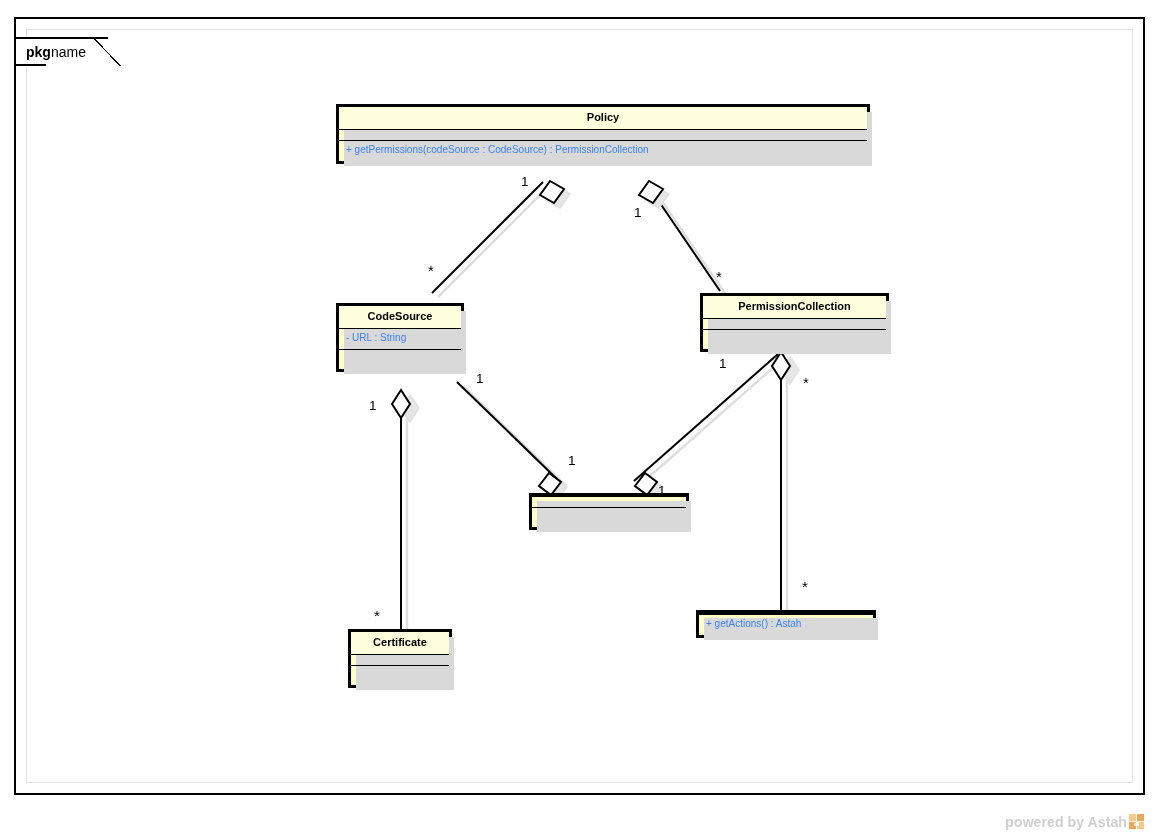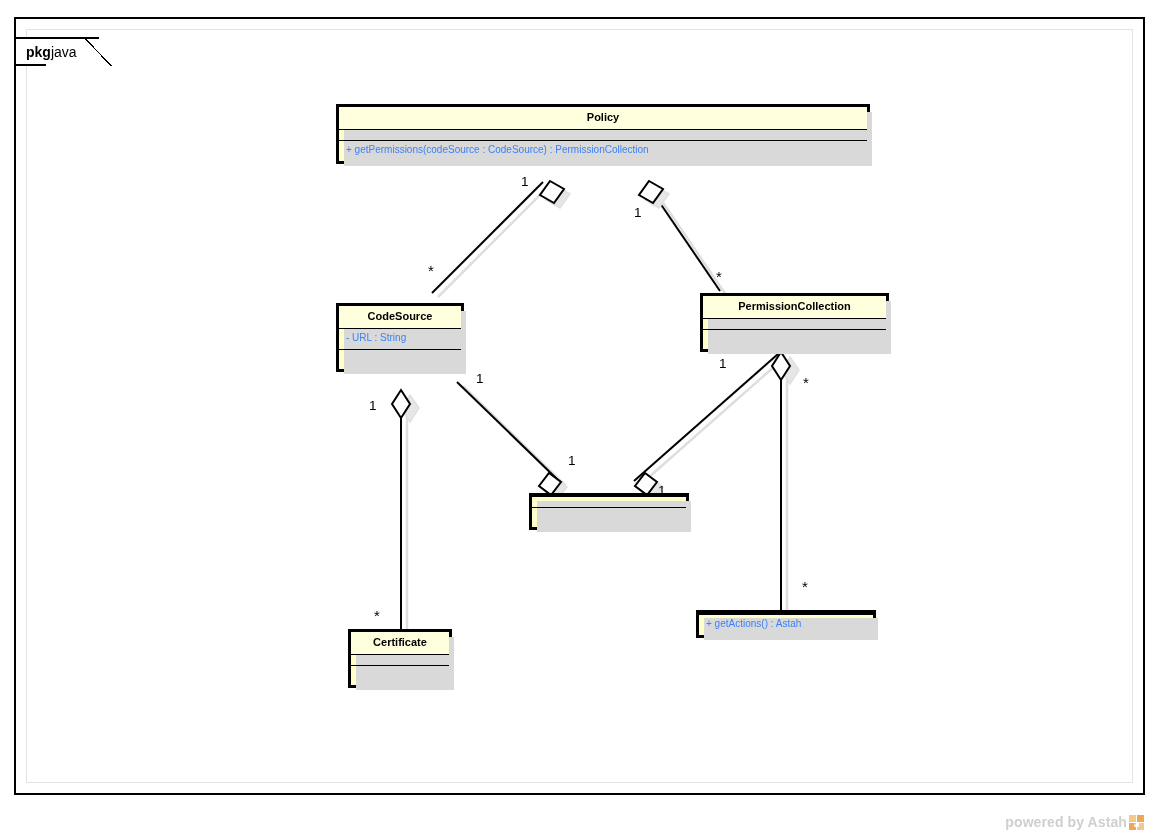--- a/index.html
+++ b/index.html
@@ -135,21 +135,21 @@
     font-family: "Liberation Sans", sans-serif;
   }
   .mult.star { font-size: 15px; }
 
   
   #watermark {
     position: absolute;
     right: 12px;
     bottom: 6px;
     display: flex;
-    align-items: flex-end;
+    align-items: flex-start;
     gap: 1px;
     font-size: 14px;
     font-weight: bold;
     color: #cfcfcf;
     letter-spacing: 0.1px;
   }
   #astah-logo {
     display: inline-block;
     width: 15px;
     height: 15px;
@@ -159,21 +159,21 @@
 </style>
 </head>
 <body>
 
 <div id="pkg-frame">
   <div id="pkg-frame-inner"></div>
 </div>
 
 <div id="pkg-tab">
   <span class="pkg-kw">pkg</span>
-    <span class="pkg-nm">java</span>
+    <span class="pkg-nm">name</span>
 </div>
 
 <svg id="edges" viewBox="0 0 1156 836">
   <defs>
     
   </defs>
 
   <g stroke="#dedede" stroke-width="2.5" fill="none">
     <line x1="549" y1="186" x2="438" y2="297"></line>
     <line x1="653" y1="188" x2="726" y2="295"></line>

